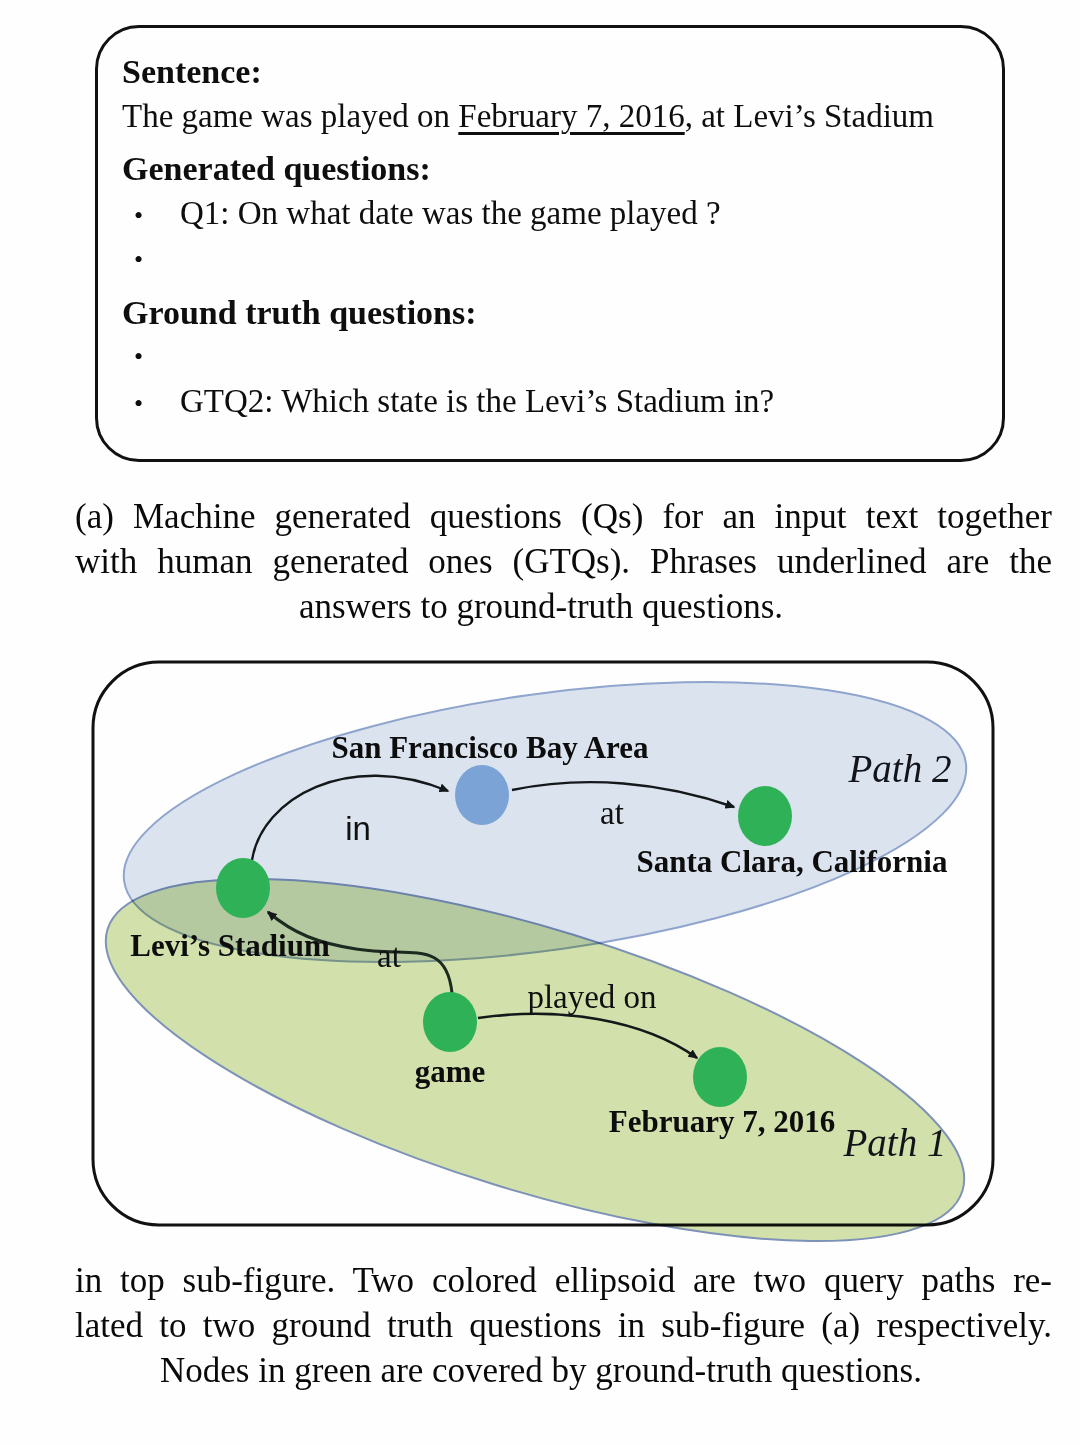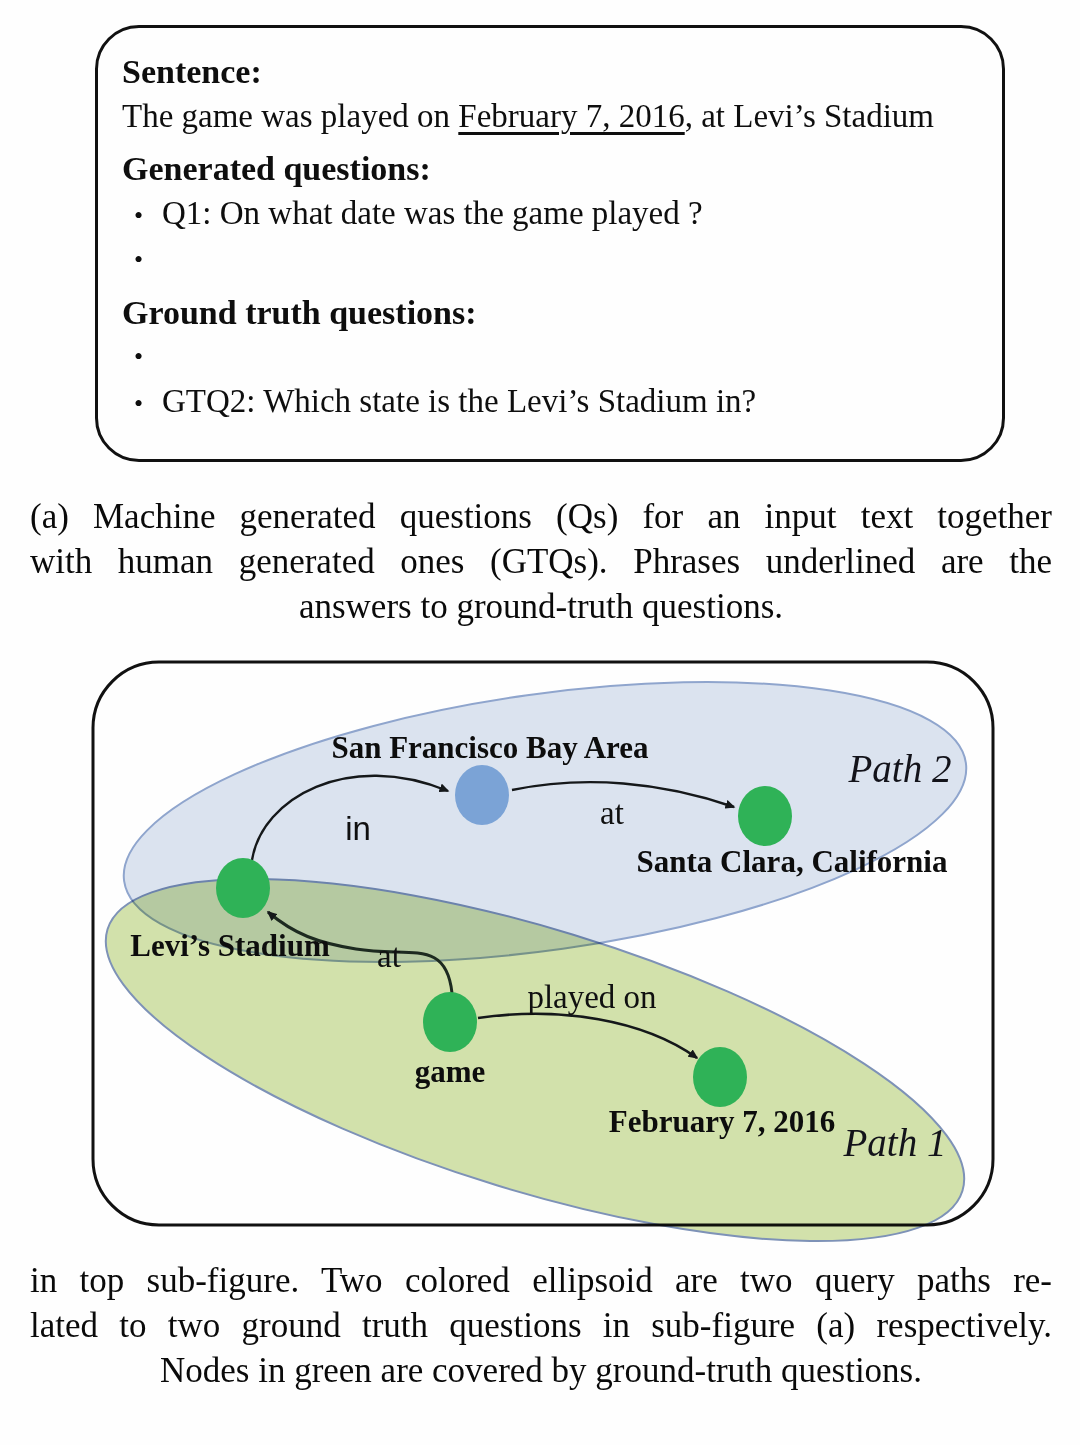--- a/index.html
+++ b/index.html
@@ -19,28 +19,28 @@
   .tb-line { font-size:33px; line-height:44px; white-space:nowrap; }
   .tb-head { font-weight:bold; font-size:34px; }
   .tb-head.gap { margin-top:9px; }
   .ans-underline {
     text-decoration:underline;
     text-decoration-thickness:2.5px;
     text-underline-offset:5px;
   }
   .bullet-row { display:flex; align-items:baseline; }
   .bullet-glyph { width:28px; margin-left:12px; font-size:26px; flex:0 0 auto; }
-  .bullet-text { }
+  .bullet-text { margin-left:18px; }
 
   
   .caption {
     position:absolute; left:30px; width:1022px;
     font-size:35px; line-height:45px; color:#0a0a0a;
   }
-  .caption .jline { text-align:justify; text-align-last:justify; }
+  .caption .jline { text-align:justify; text-align-last:justify;margin-left:45px; }
   .caption .lline { text-align:center; }
   .cap-a { top:494px; }
   .cap-b { top:1258px; }
 
   
   .figure-b { position:absolute; left:0; top:640px; width:1080px; height:620px; }
   .blend-multiply { mix-blend-mode:multiply; }
   .node-label { font-family:"Liberation Serif", serif; font-weight:bold; font-size:31px; fill:#0d0d0d; }
   .path-label { font-family:"Liberation Serif", serif; font-style:italic; font-size:39px; fill:#13131a; }
   .edge-label-serif { font-family:"Liberation Serif", serif; font-size:33px; fill:#101010; }

